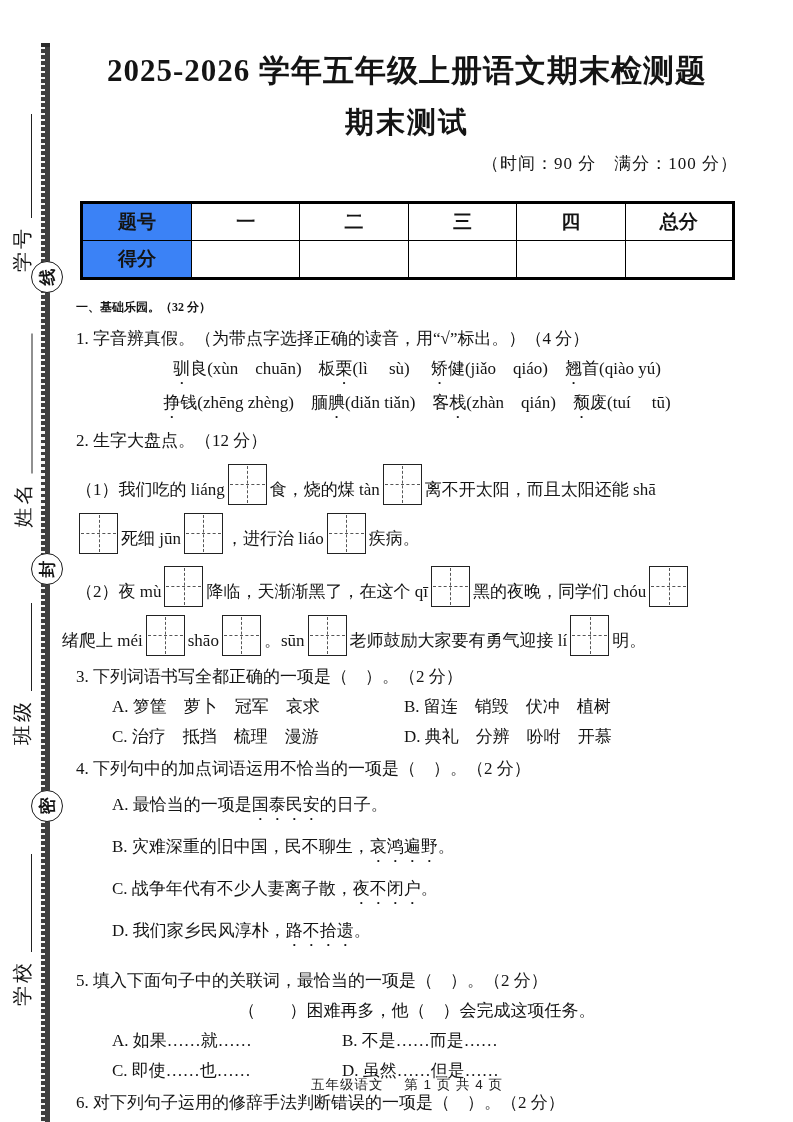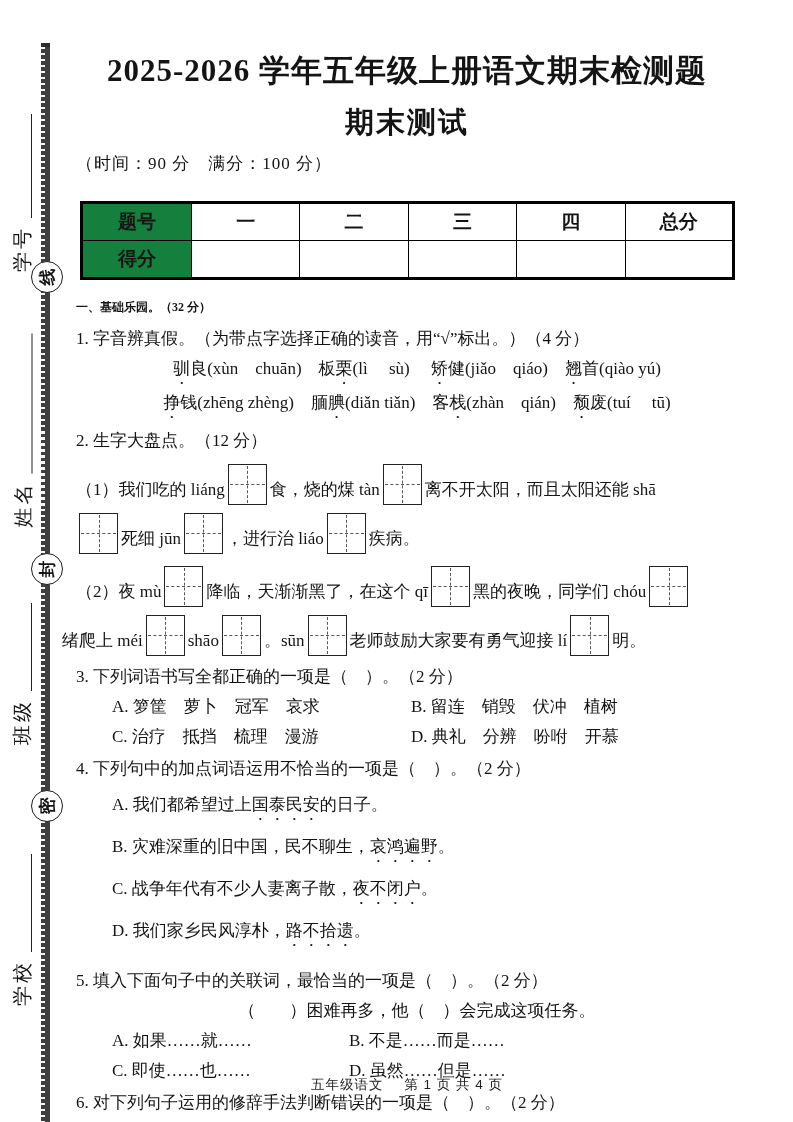--- a/index.html
+++ b/index.html
@@ -16,33 +16,33 @@
     transform:rotate(-90deg);font-size:20px;letter-spacing:3px;white-space:nowrap;}
   .fblank{display:inline-block;border-bottom:1.6px solid #222;height:18px;}
   .seal-circle{position:absolute;width:30px;height:30px;border:1.8px solid #1c1c1c;border-radius:50%;
     background:#fff;display:flex;align-items:center;justify-content:center;
     font-size:17px;font-weight:bold;transform:rotate(-90deg);z-index:2;}
 
   
   #content{position:absolute;left:76px;top:0;width:662px;font-size:17px;line-height:30px;}
   .title{margin-top:52px;text-align:center;font-size:31px;font-weight:bold;line-height:1.25;letter-spacing:1px;}
   .subtitle{margin-top:16px;text-align:center;font-size:29px;font-weight:bold;letter-spacing:2px;}
-  .meta{margin-top:12px;text-align:left;font-size:17px;letter-spacing:1px;}
+  .meta{margin-top:12px;text-align:right;font-size:17px;letter-spacing:1px;}
 
   table.score{border-collapse:collapse;width:655px;margin:22px auto 0 4px;
     border:3px solid #000;table-layout:fixed;}
   table.score td,table.score th{border:1.5px solid #000;height:36px;text-align:center;
     font-size:19px;font-weight:bold;padding:0;}
-  table.score .corner{width:108px;background:#15803d;}
+  table.score .corner{width:108px;background:#3b82f6;}
   table.score td.blankcell{background:#fff;}
 
   .sec-heading{margin-top:12px;font-weight:bold;font-size:12px;}
   .stem{margin-top:2px;}
   .indent1{padding-left:20px;text-align:center;}
-  .indent2{padding-left:36px;gap:7px;}
+  .indent2{padding-left:36px;}
   .optrow{display:flex;}
   .optrow .o1{width:292px;}
 
   
   .dotc{-webkit-text-emphasis:filled dot;-webkit-text-emphasis-position:under right;
         text-emphasis:filled dot;text-emphasis-position:under right;}
 
   
   .tian{display:inline-block;width:37px;height:39px;border:1.6px solid #222;position:relative;
         vertical-align:-10px;margin:0 3px;background:#fff;}
@@ -146,21 +146,21 @@
       <span class="o1">A. 箩筐　萝卜　冠军　哀求</span>
       <span>B. 留连　销毁　伏冲　植树</span>
     </div>
     <div class="optrow indent2">
       <span class="o1">C. 治疗　抵挡　梳理　漫游</span>
       <span>D. 典礼　分辨　吩咐　开慕</span>
     </div>
 
     <div class="stem">4. 下列句中的加点词语运用不恰当的一项是（　）。（2 分）</div>
     <div class="indent2" style="margin-top:6px;">
-      <span>A. 我们都希望过上</span><span class="dotc">国泰民安</span><span>的日子。</span>
+      <span>A. 最恰当的一项是</span><span class="dotc">国泰民安</span><span>的日子。</span>
     </div>
     <div class="indent2" style="margin-top:8px;">
       <span>B. 灾难深重的旧中国，民不聊生，</span><span class="dotc">哀鸿遍野</span><span>。</span>
     </div>
     <div class="indent2" style="margin-top:8px;">
       <span>C. 战争年代有不少人妻离子散，</span><span class="dotc">夜不闭户</span><span>。</span>
     </div>
     <div class="indent2" style="margin-top:8px;font-family:Liberation Serif, serif;">
       <span>D. 我们家乡民风淳朴，</span><span class="dotc">路不拾遗</span><span>。</span>
     </div>

